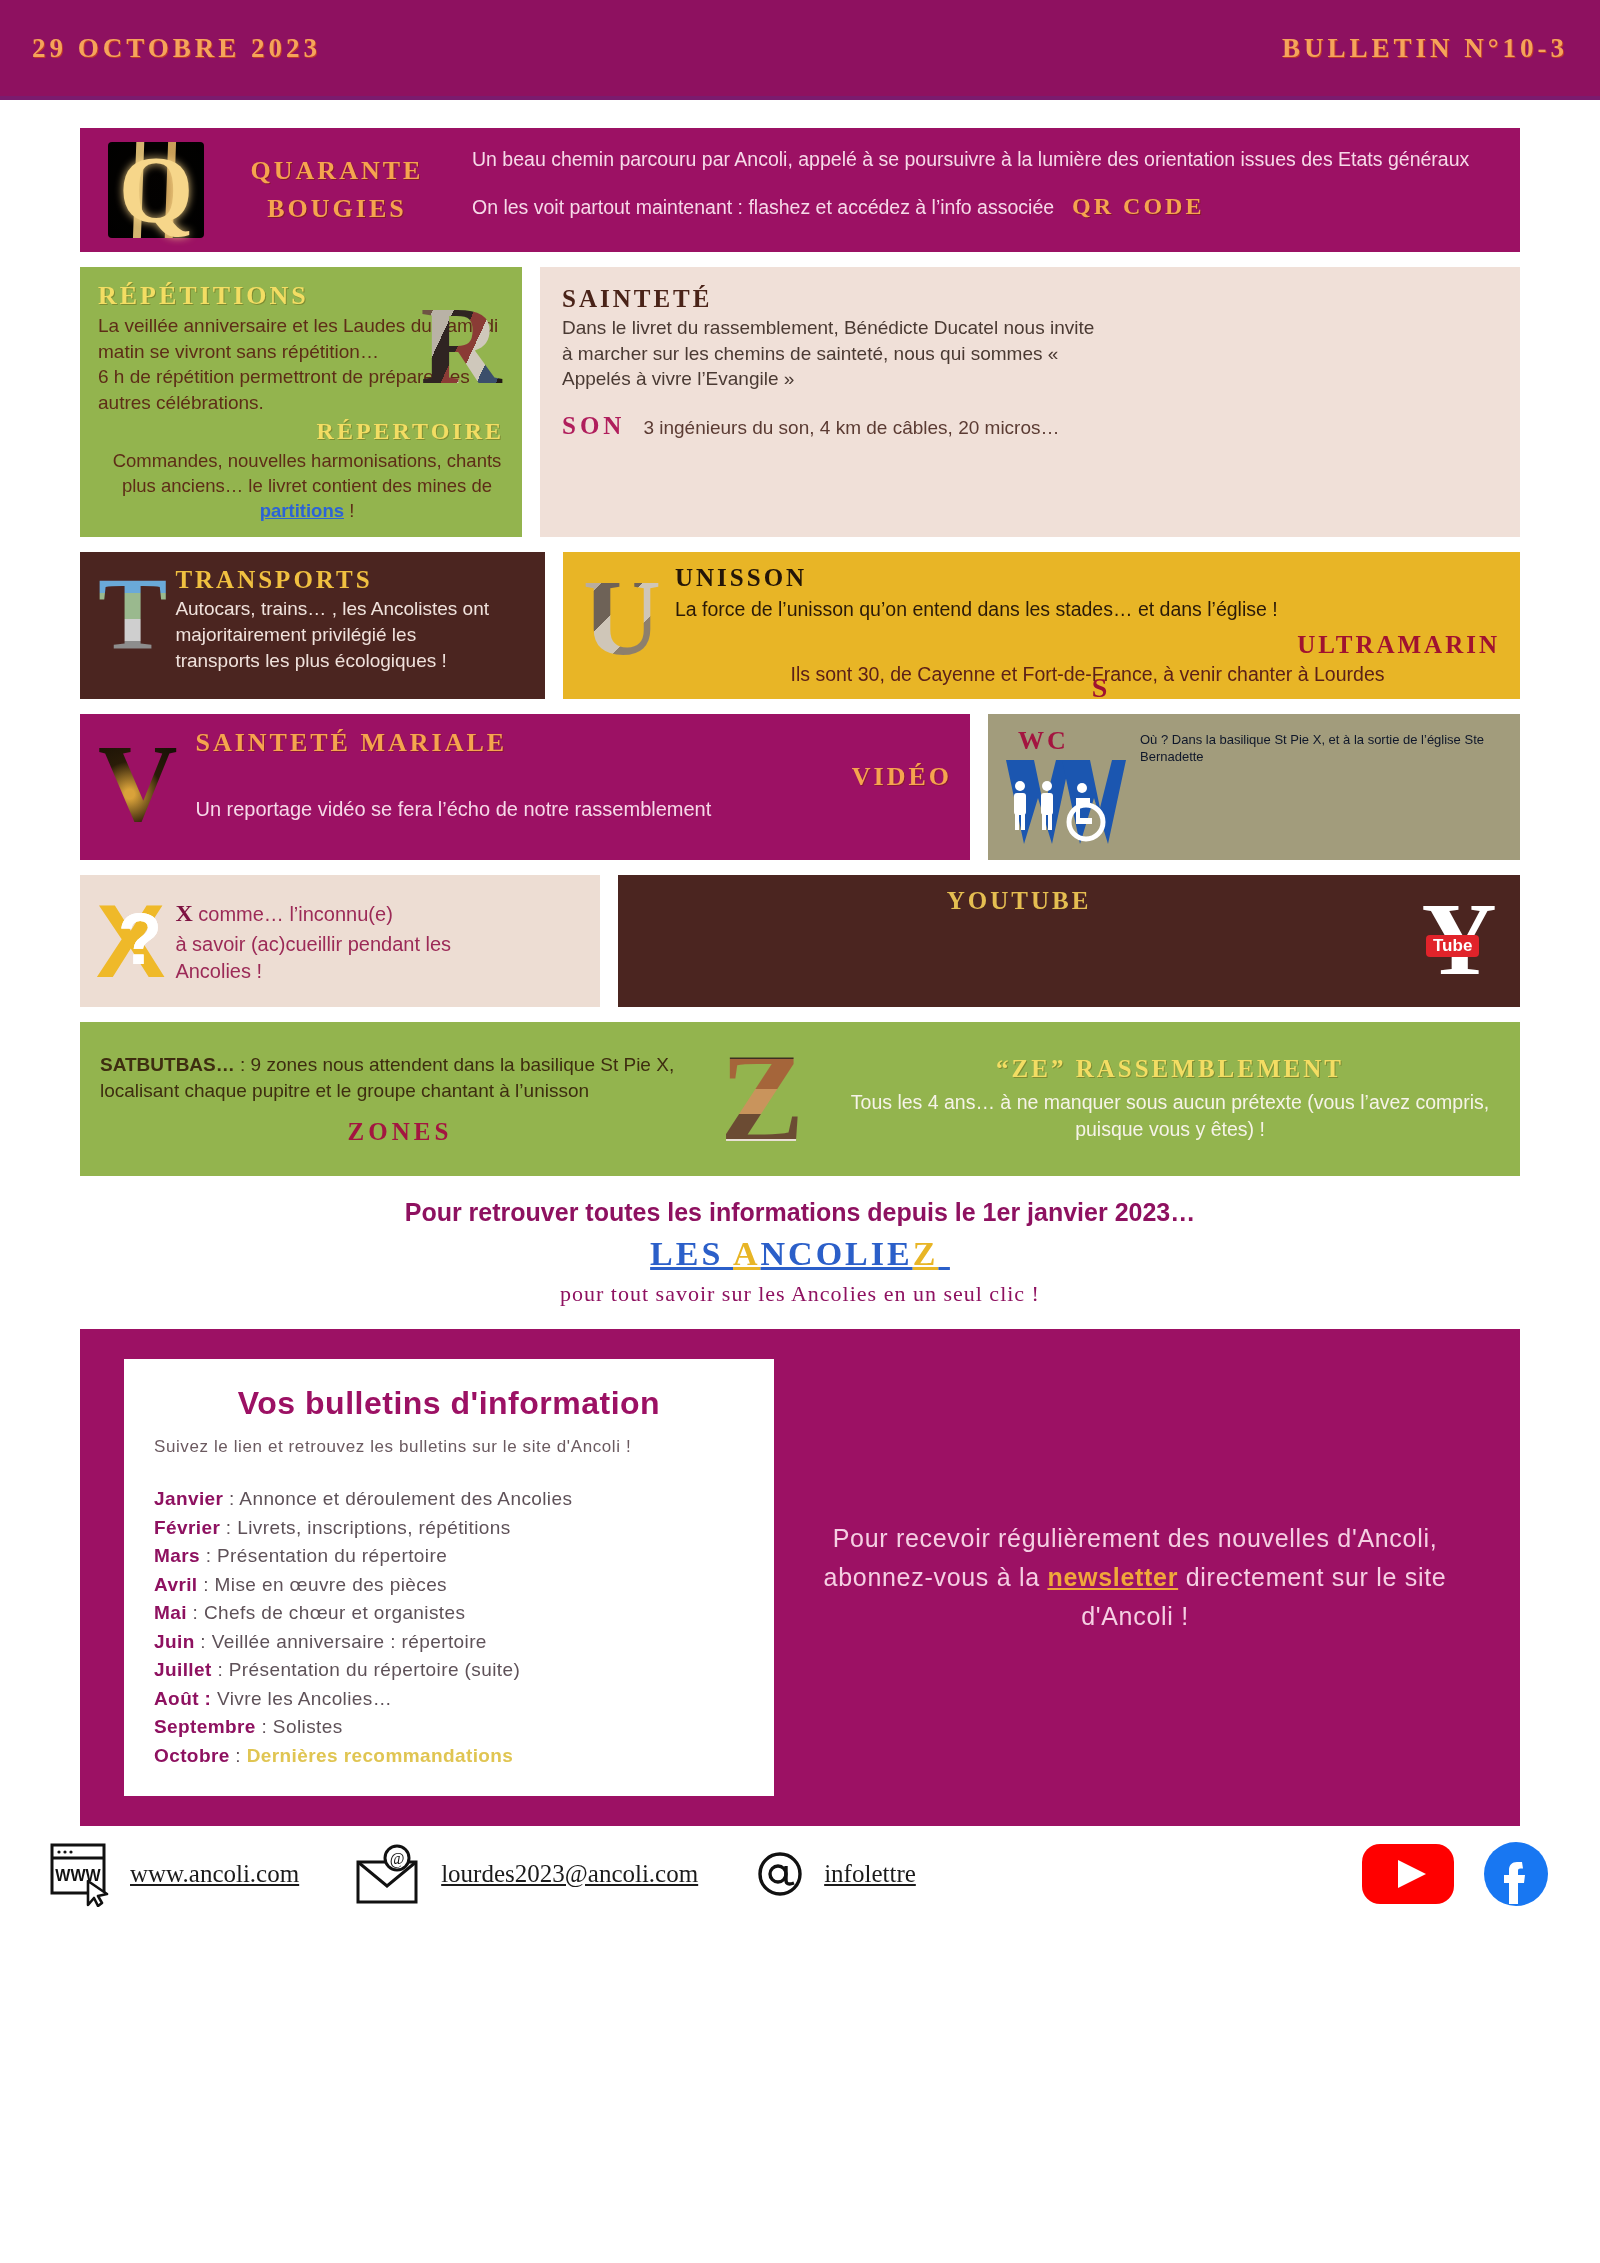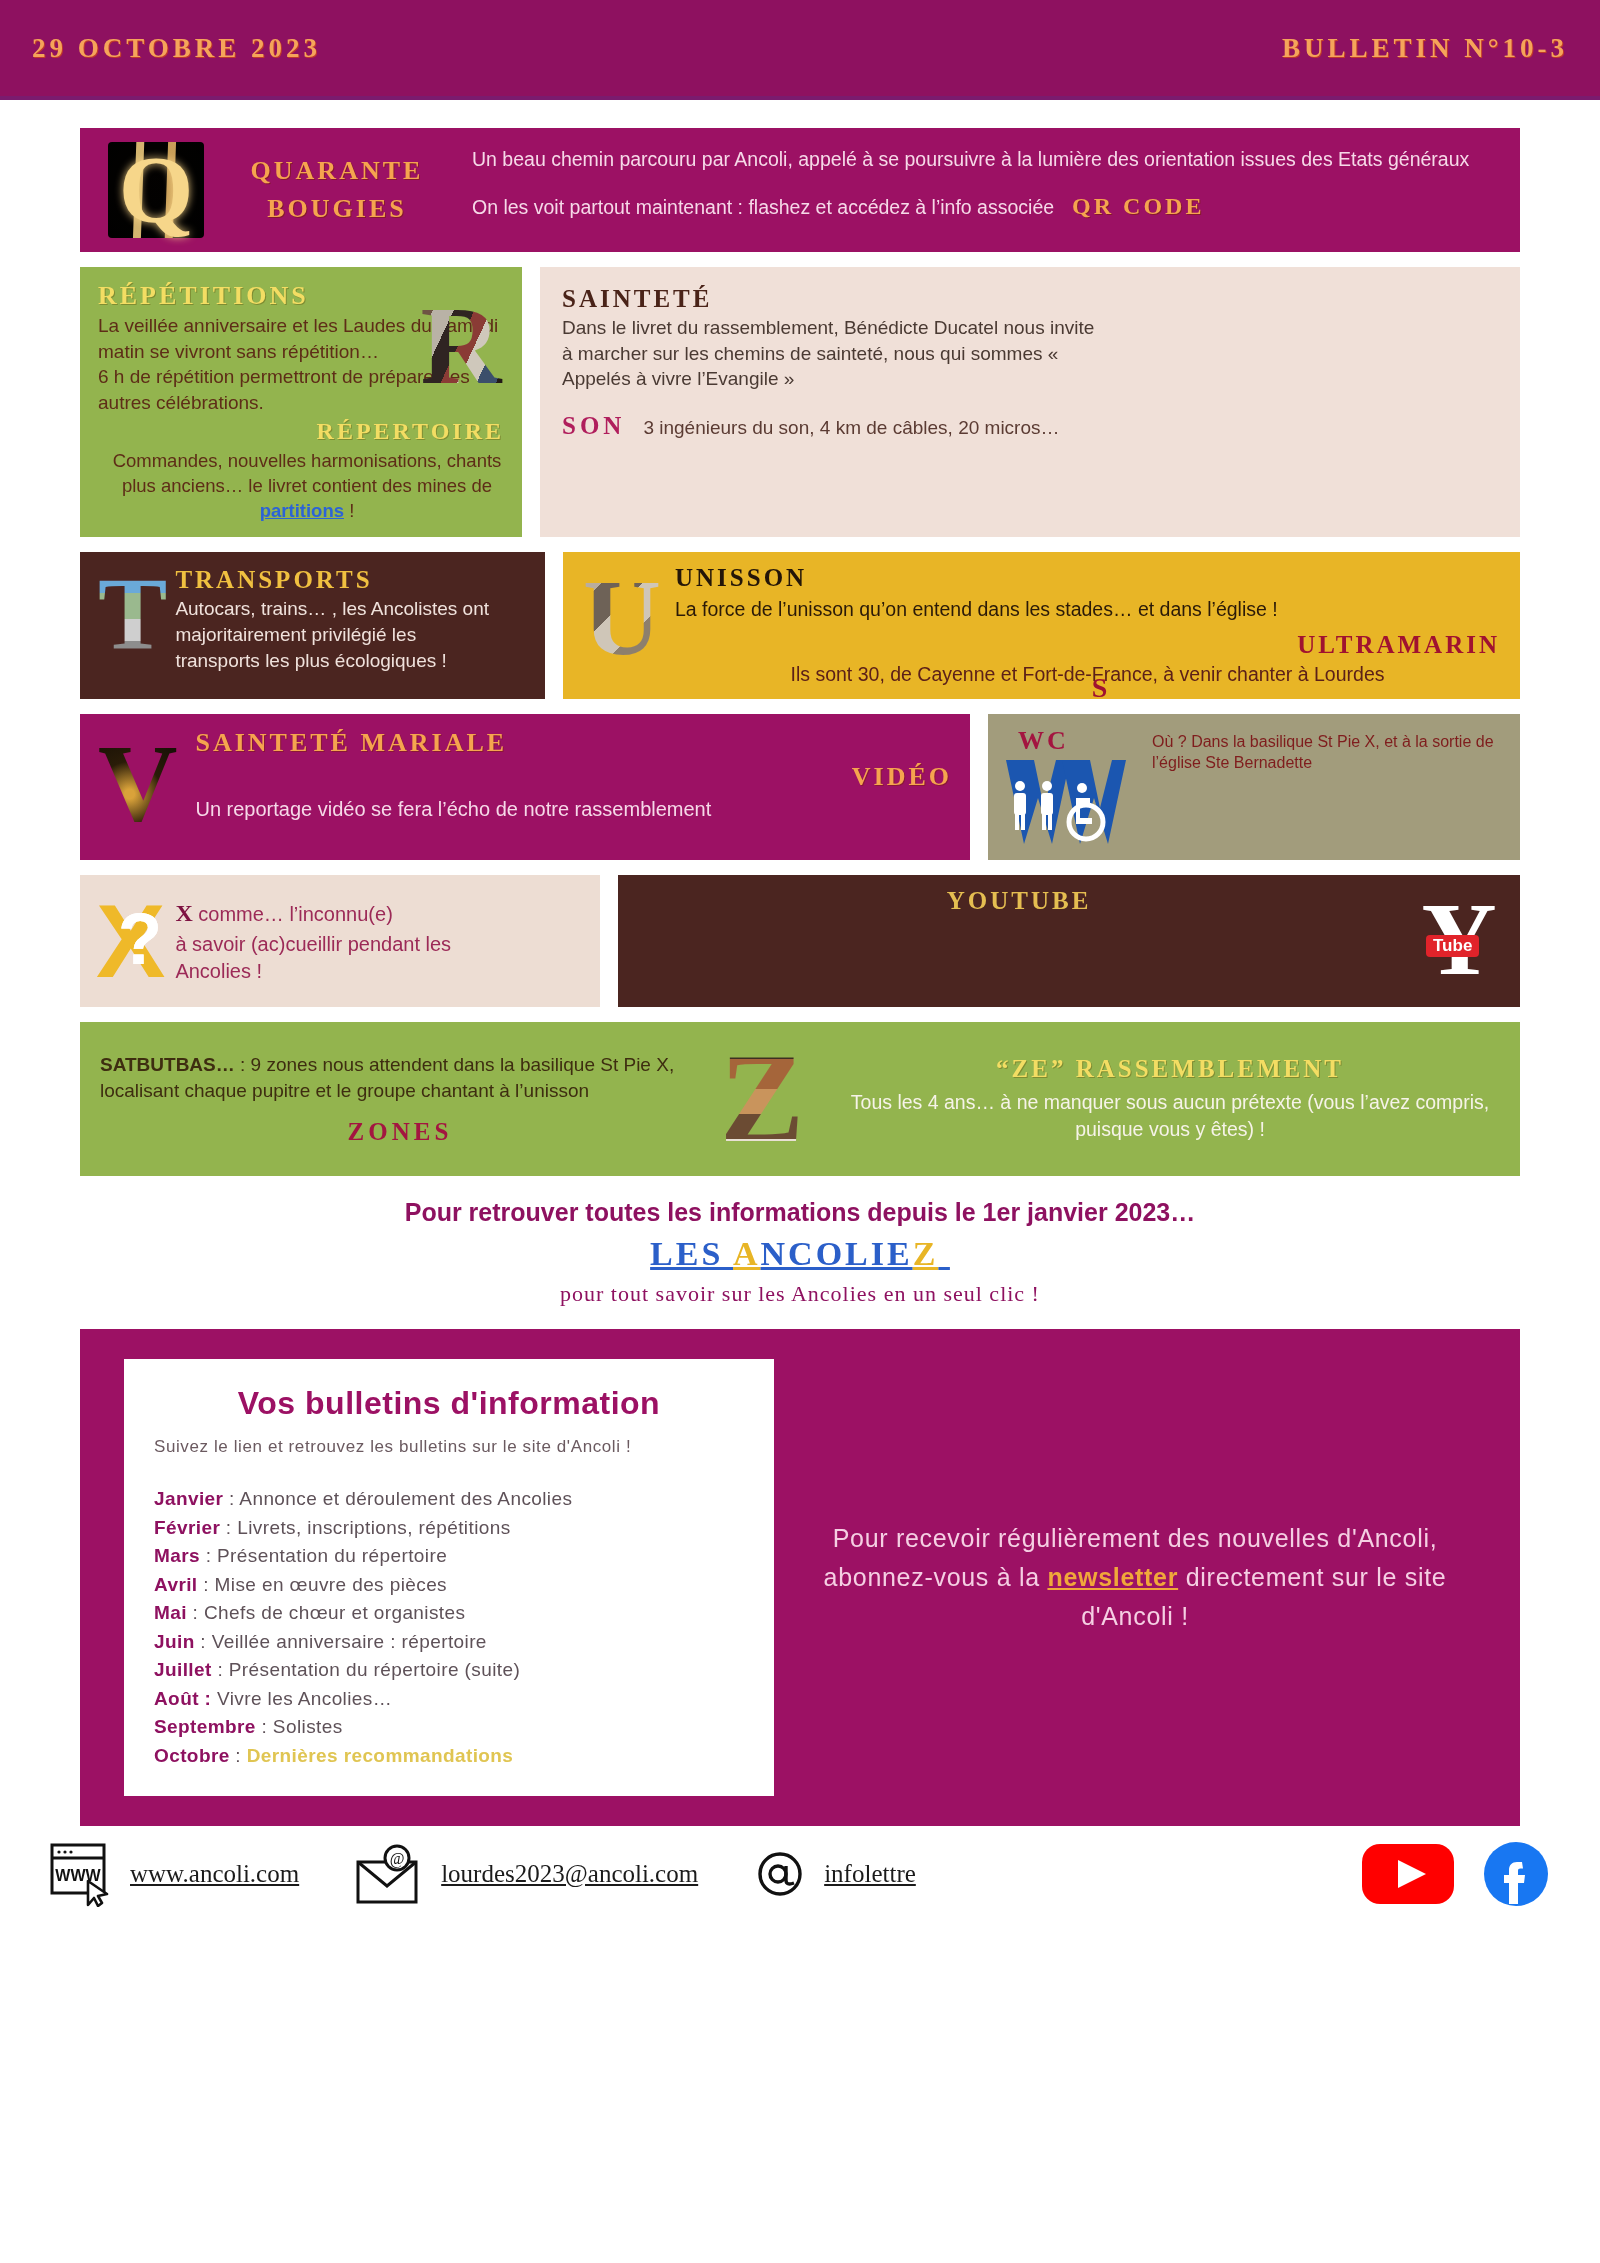--- a/index.html
+++ b/index.html
@@ -240,21 +240,21 @@
     background: #A29C7C;
     flex: 1;
     padding: 12px 16px;
     display: flex; gap: 10px; align-items: flex-start;
   }
   .wc-left { width: 126px; flex: none; position: relative; }
   .wc-label {
     font-family:"Liberation Serif",serif; font-weight:bold; letter-spacing: 3px;
     color: #A31540; font-size: 26px; margin-left: 14px;
   }
-  .wc-p { color: #7f1d1d; font-size: 16px; margin: 6px 0 0 12px; line-height: 1.3; }
+  .wc-p { color: #0f172a; font-size: 13px; margin: 6px 0 0 0; line-height: 1.3; }
 
   
   .card-x {
     background: #EDDDD3;
     width: 520px;
     padding: 14px 16px;
     display: flex; gap: 10px; align-items: center;
   }
   .cap-x {
     font-size: 104px; line-height: 1; font-family:"Liberation Sans",sans-serif; font-weight:bold;

